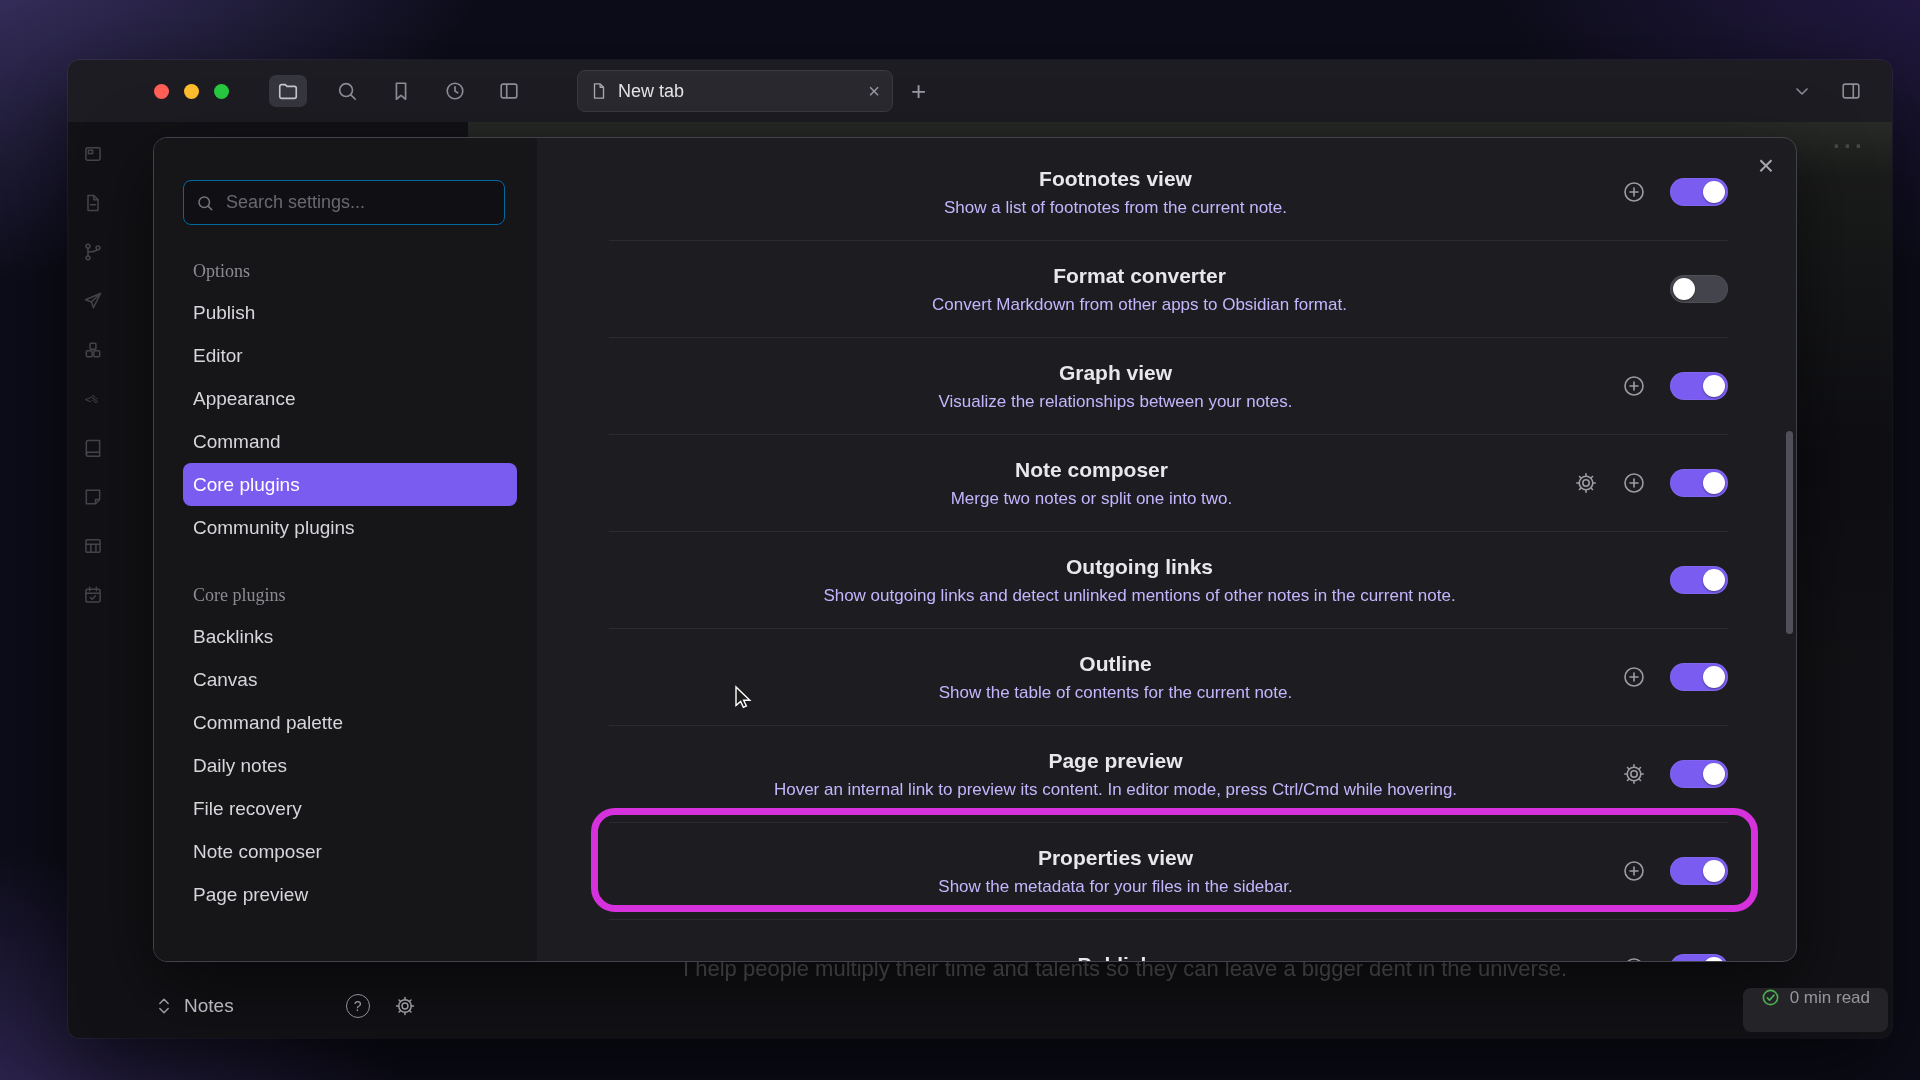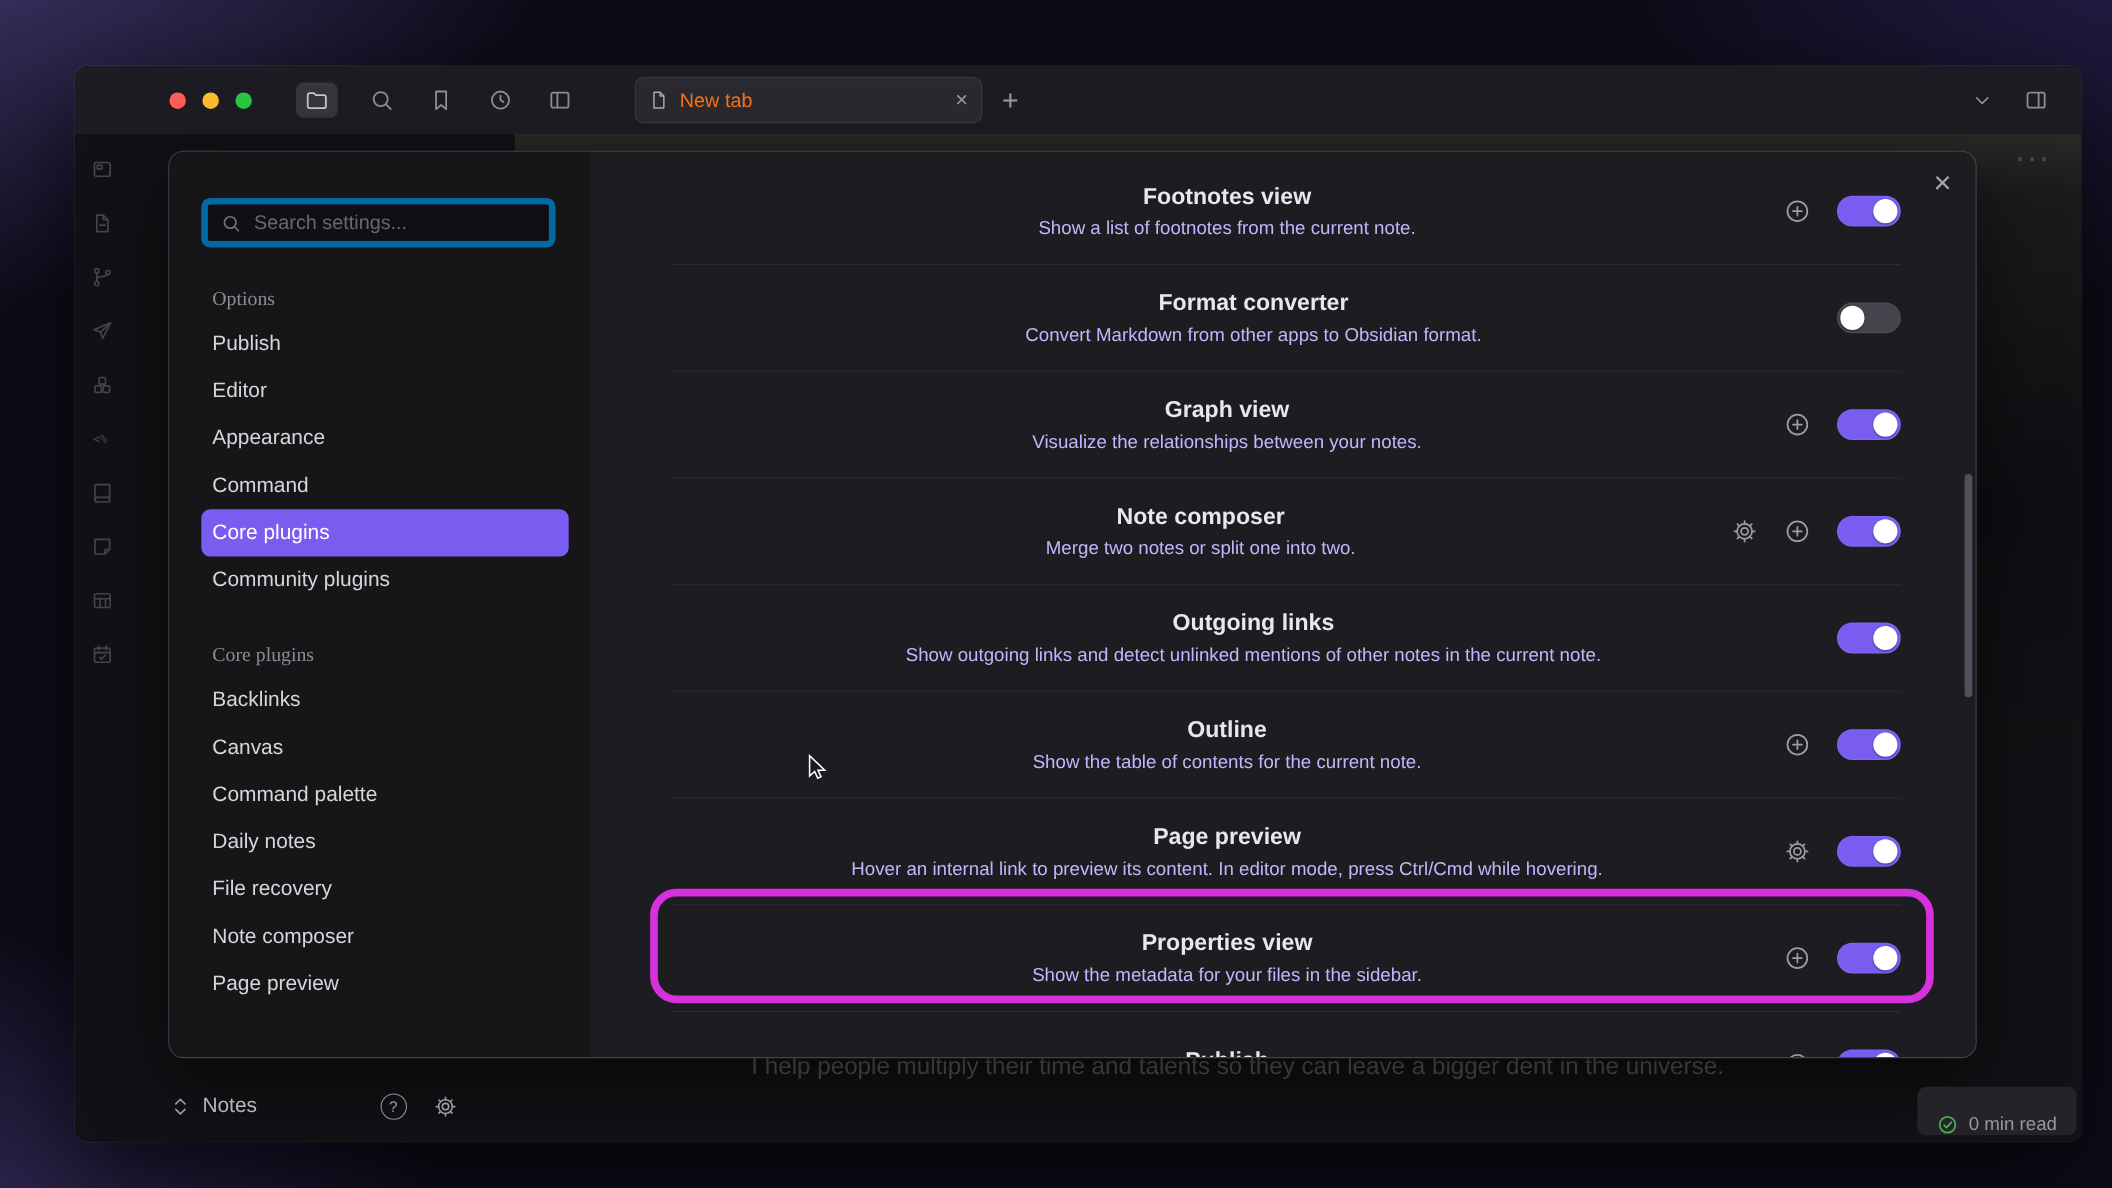--- a/index.html
+++ b/index.html
@@ -26,21 +26,21 @@
   .traffic{display:flex;gap:15px;margin-left:86px;}
   .tl{width:15px;height:15px;border-radius:50%;}
   .tl.red{background:#ff5f57}.tl.yellow{background:#febc2e}.tl.green{background:#28c840}
   .tb-icons{display:flex;align-items:center;gap:26px;margin-left:40px;color:#8d8d95;}
   .tb-btn{width:28px;height:28px;display:flex;align-items:center;justify-content:center;}
   .tb-btn.active{background:#36363e;border-radius:7px;width:38px;height:32px;color:#c6c6cd;}
   .tab{
     margin-left:54px;width:290px;height:40px;background:#29292f;border:1px solid #3a3a41;
     border-radius:8px;display:flex;align-items:center;padding:0 12px;gap:10px;color:#a9a9b0;
   }
-  .tab-title{flex:1;color:#f97316;font-size:18px;}
+  .tab-title{flex:1;color:#e5e5e5;font-size:18px;}
   .tab-close{font-size:20px;color:#9a9aa2;line-height:1;}
   .newtab{margin-left:18px;font-size:26px;color:#9a9aa2;line-height:1;}
   .tb-right{margin-left:auto;display:flex;align-items:center;gap:28px;margin-right:30px;color:#8d8d95;}
   
   .content{position:absolute;top:62px;left:0;right:0;bottom:0;background:#1d1d20;}
   .ribbon{position:absolute;left:0;top:0;bottom:0;width:50px;display:flex;flex-direction:column;
     align-items:center;padding-top:22px;gap:29px;color:#82828a;}
   .ribbon span{width:20px;height:20px;}
   .banner{position:absolute;left:400px;right:0;top:0;height:560px;
     background:linear-gradient(180deg,#474c42 0%, #2b2e28 10%, #14141a 60%, rgba(20,20,24,0) 100%);}
@@ -48,21 +48,21 @@
   .more-dots{position:absolute;right:26px;top:10px;color:#85858c;font-size:24px;letter-spacing:3px;font-weight:bold;}
   .dim-overlay{position:absolute;inset:0;background:rgba(8,8,12,.5);}
   
   .modal{
     position:absolute;left:85px;top:15px;width:1642px;height:823px;
     background:#1d1d21;border:1px solid #42424b;border-radius:14px;overflow:hidden;
     box-shadow:0 25px 70px rgba(0,0,0,.55);
   }
   .modal-sidebar{position:absolute;left:0;top:0;bottom:0;width:383px;background:#161619;
     padding:42px 18px 0 29px;box-sizing:border-box;}
-  .searchbox{width:322px;height:45px;box-sizing:border-box;background:#101014;border:6px solid #0369a1;
+  .searchbox{width:322px;height:45px;box-sizing:border-box;background:#101014;border:1px solid #0369a1;
     border-radius:8px;display:flex;align-items:center;gap:10px;padding:0 12px;color:#74747c;}
   .searchbox input{flex:1;background:transparent;border:none;outline:none;color:#ddd;font-size:18px;
     font-family:"Liberation Sans",sans-serif;}
   .searchbox input::placeholder{color:#686870;}
   .sb-header{font-size:18px;color:#8b8b92;margin:36px 0 9px 10px;font-family:Liberation Serif, serif;}
   .sb-item{height:43px;display:flex;align-items:center;padding-left:10px;border-radius:8px;
     font-size:19px;color:#d6d6db;width:334px;box-sizing:border-box;}
   .sb-item.selected{background:var(--accent,#7a5cf0);color:#fff;}
   .modal-close{position:absolute;top:14px;right:22px;font-size:28px;color:#a6a6ae;line-height:1;}
   .rows{position:absolute;left:383px;top:0;right:0;bottom:0;padding:6px 68px 0 72px;}
@@ -83,21 +83,21 @@
   .annotation{position:absolute;left:523px;top:686px;width:1167px;height:104px;
     border:7px solid var(--annotation,#d531dc);border-radius:24px;box-sizing:border-box;pointer-events:none;}
   .cursor{position:absolute;left:662px;top:562px;width:26px;height:28px;}
   
   .notes-footer{position:absolute;left:86px;bottom:12px;height:40px;display:flex;align-items:center;color:#9a9aa1;}
   .notes-footer .label{font-size:19px;color:#b6b6bc;margin-left:10px;}
   .help-circle{width:22px;height:22px;border:1.6px solid #8f8f96;border-radius:50%;display:flex;
     align-items:center;justify-content:center;font-size:14px;color:#9a9aa1;margin-left:112px;}
   .foot-gear{margin-left:24px;width:22px;height:22px;color:#9a9aa1;}
   .status-chip{position:absolute;right:4px;bottom:6px;height:44px;background:#242428;border-radius:8px;
-    display:flex;align-items:flex-end;gap:10px;padding:0 18px;}
+    display:flex;align-items:flex-start;gap:10px;padding:0 18px;}
   .status-chip .txt{font-size:17px;color:#96969c;}
 </style>
 </head>
 <body>
 
 <div class="window">
 
   <div class="titlebar">
     <div class="traffic">
       <div class="tl red"></div>

